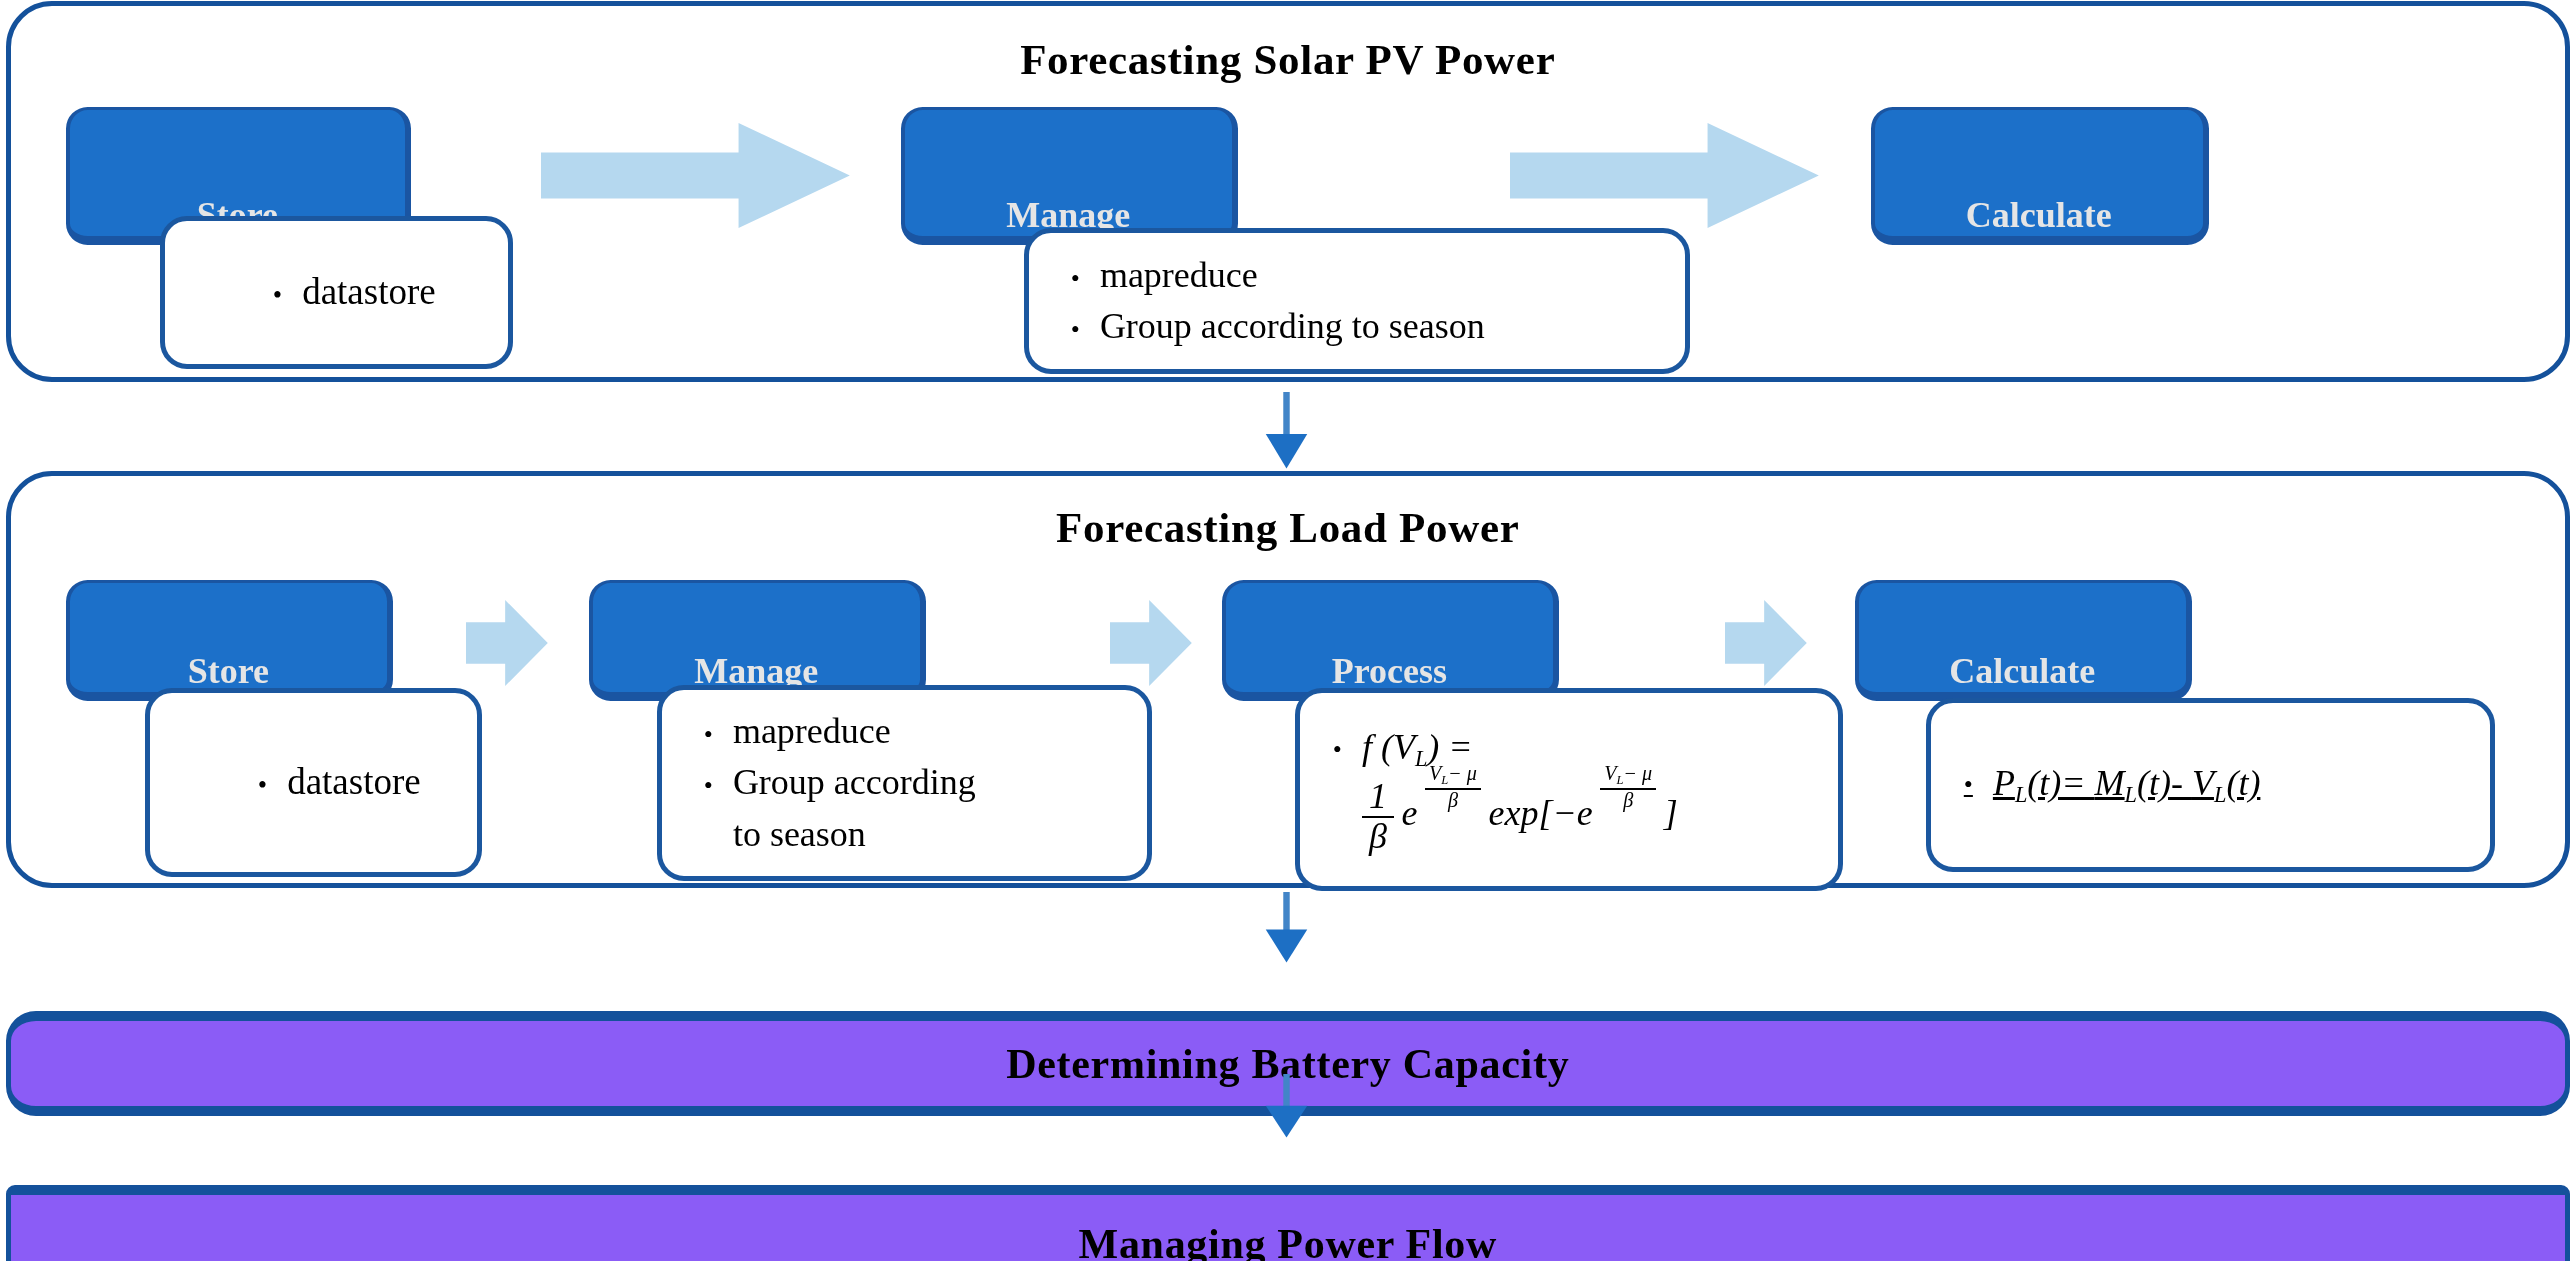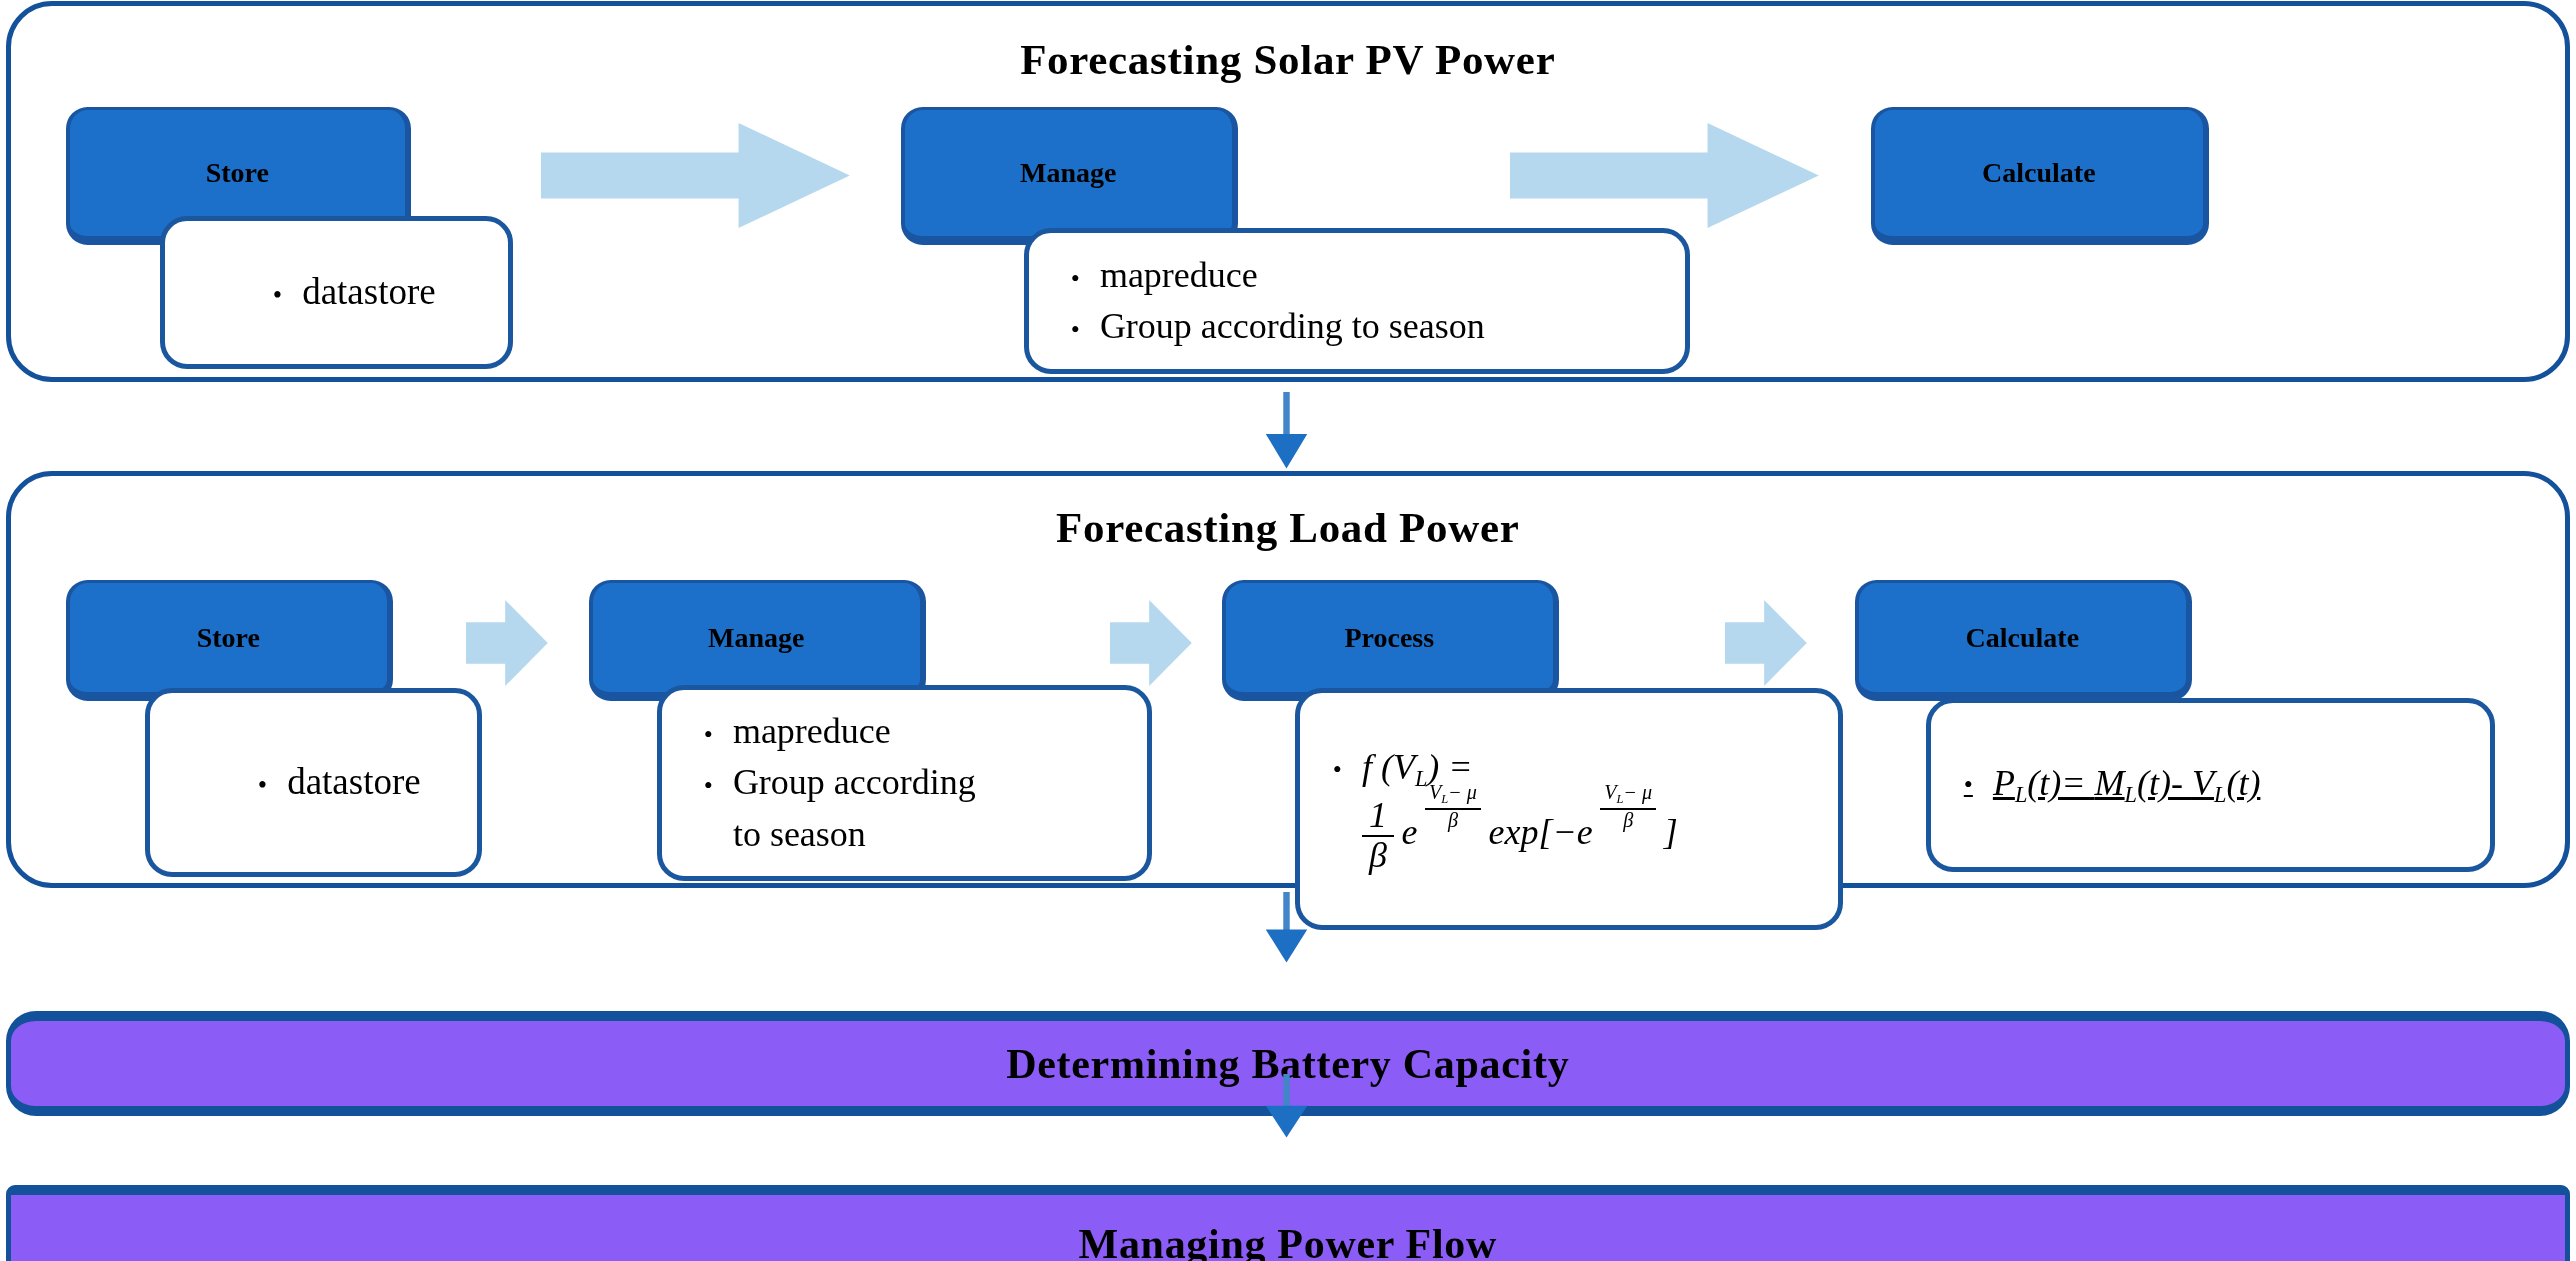--- a/index.html
+++ b/index.html
@@ -37,25 +37,25 @@
   .panel-1 .panel-title { top: 29px; }
   .panel-2 .panel-title { top: 27px; }
 
   
   .tab {
     position: absolute;
     background: #1C70C9;
     border: solid #1A55A2;
     border-width: 3.6px 6.5px 9.4px 4.3px;
     border-radius: 21.6px;
-    color: #000000;
+    color: #e5e5e5;
     font-weight: bold;
-    font-size: 28px;
-    display: flex;
-    align-items: center;
+    font-size: 36px;
+    display: flex;
+    align-items: flex-end;
     justify-content: center;
     z-index: 1;
   }
   .t-s1-store   { left: 55px;   top: 101px; width: 345px; height: 138px; }
   .t-s1-manage  { left: 890px; top: 101px; width: 337px; height: 138px; }
   .t-s1-calc    { left: 1860px; top: 101px; width: 338px; height: 138px; }
 
   .t-s2-store   { left: 55px;   top: 104px; width: 327px; height: 121px; }
   .t-s2-manage  { left: 578px;  top: 104px; width: 337px; height: 121px; }
   .t-s2-process { left: 1211px; top: 104px; width: 337px; height: 121px; }
@@ -72,21 +72,21 @@
     flex-direction: column;
     justify-content: center;
     font-size: 37px;
   }
   .c-s1-store   { left: 149px;  top: 210px; width: 353px; height: 153px; }
   .c-s1-manage  { left: 1013px; top: 222px; width: 666px; height: 146px; font-size: 36px; }
   .c-s1-calc    { left: 1959px; top: 214px; width: 550px; height: 155px; }
 
   .c-s2-store   { left: 134px;  top: 212px; width: 337px; height: 189px; }
   .c-s2-manage  { left: 646px;  top: 209px; width: 495px; height: 196px; font-size: 36px; }
-  .c-s2-process { left: 1284px; top: 212px; width: 548px; height: 242px; }
+  .c-s2-process { left: 1284px; top: 212px; width: 548px; height: 203px; }
   .c-s2-calc    { left: 1915px; top: 222px; width: 569px; height: 174px; text-decoration: underline; }
 
   .bullets { list-style: none; padding: 0 14.4px 0 42px; }
   .bullets li {
     display: flex;
     align-items: baseline;
     gap: 20px;
     line-height: 1.42;
   }
   .bullets li::before { content: "\2022"; font-size: 0.72em; }

